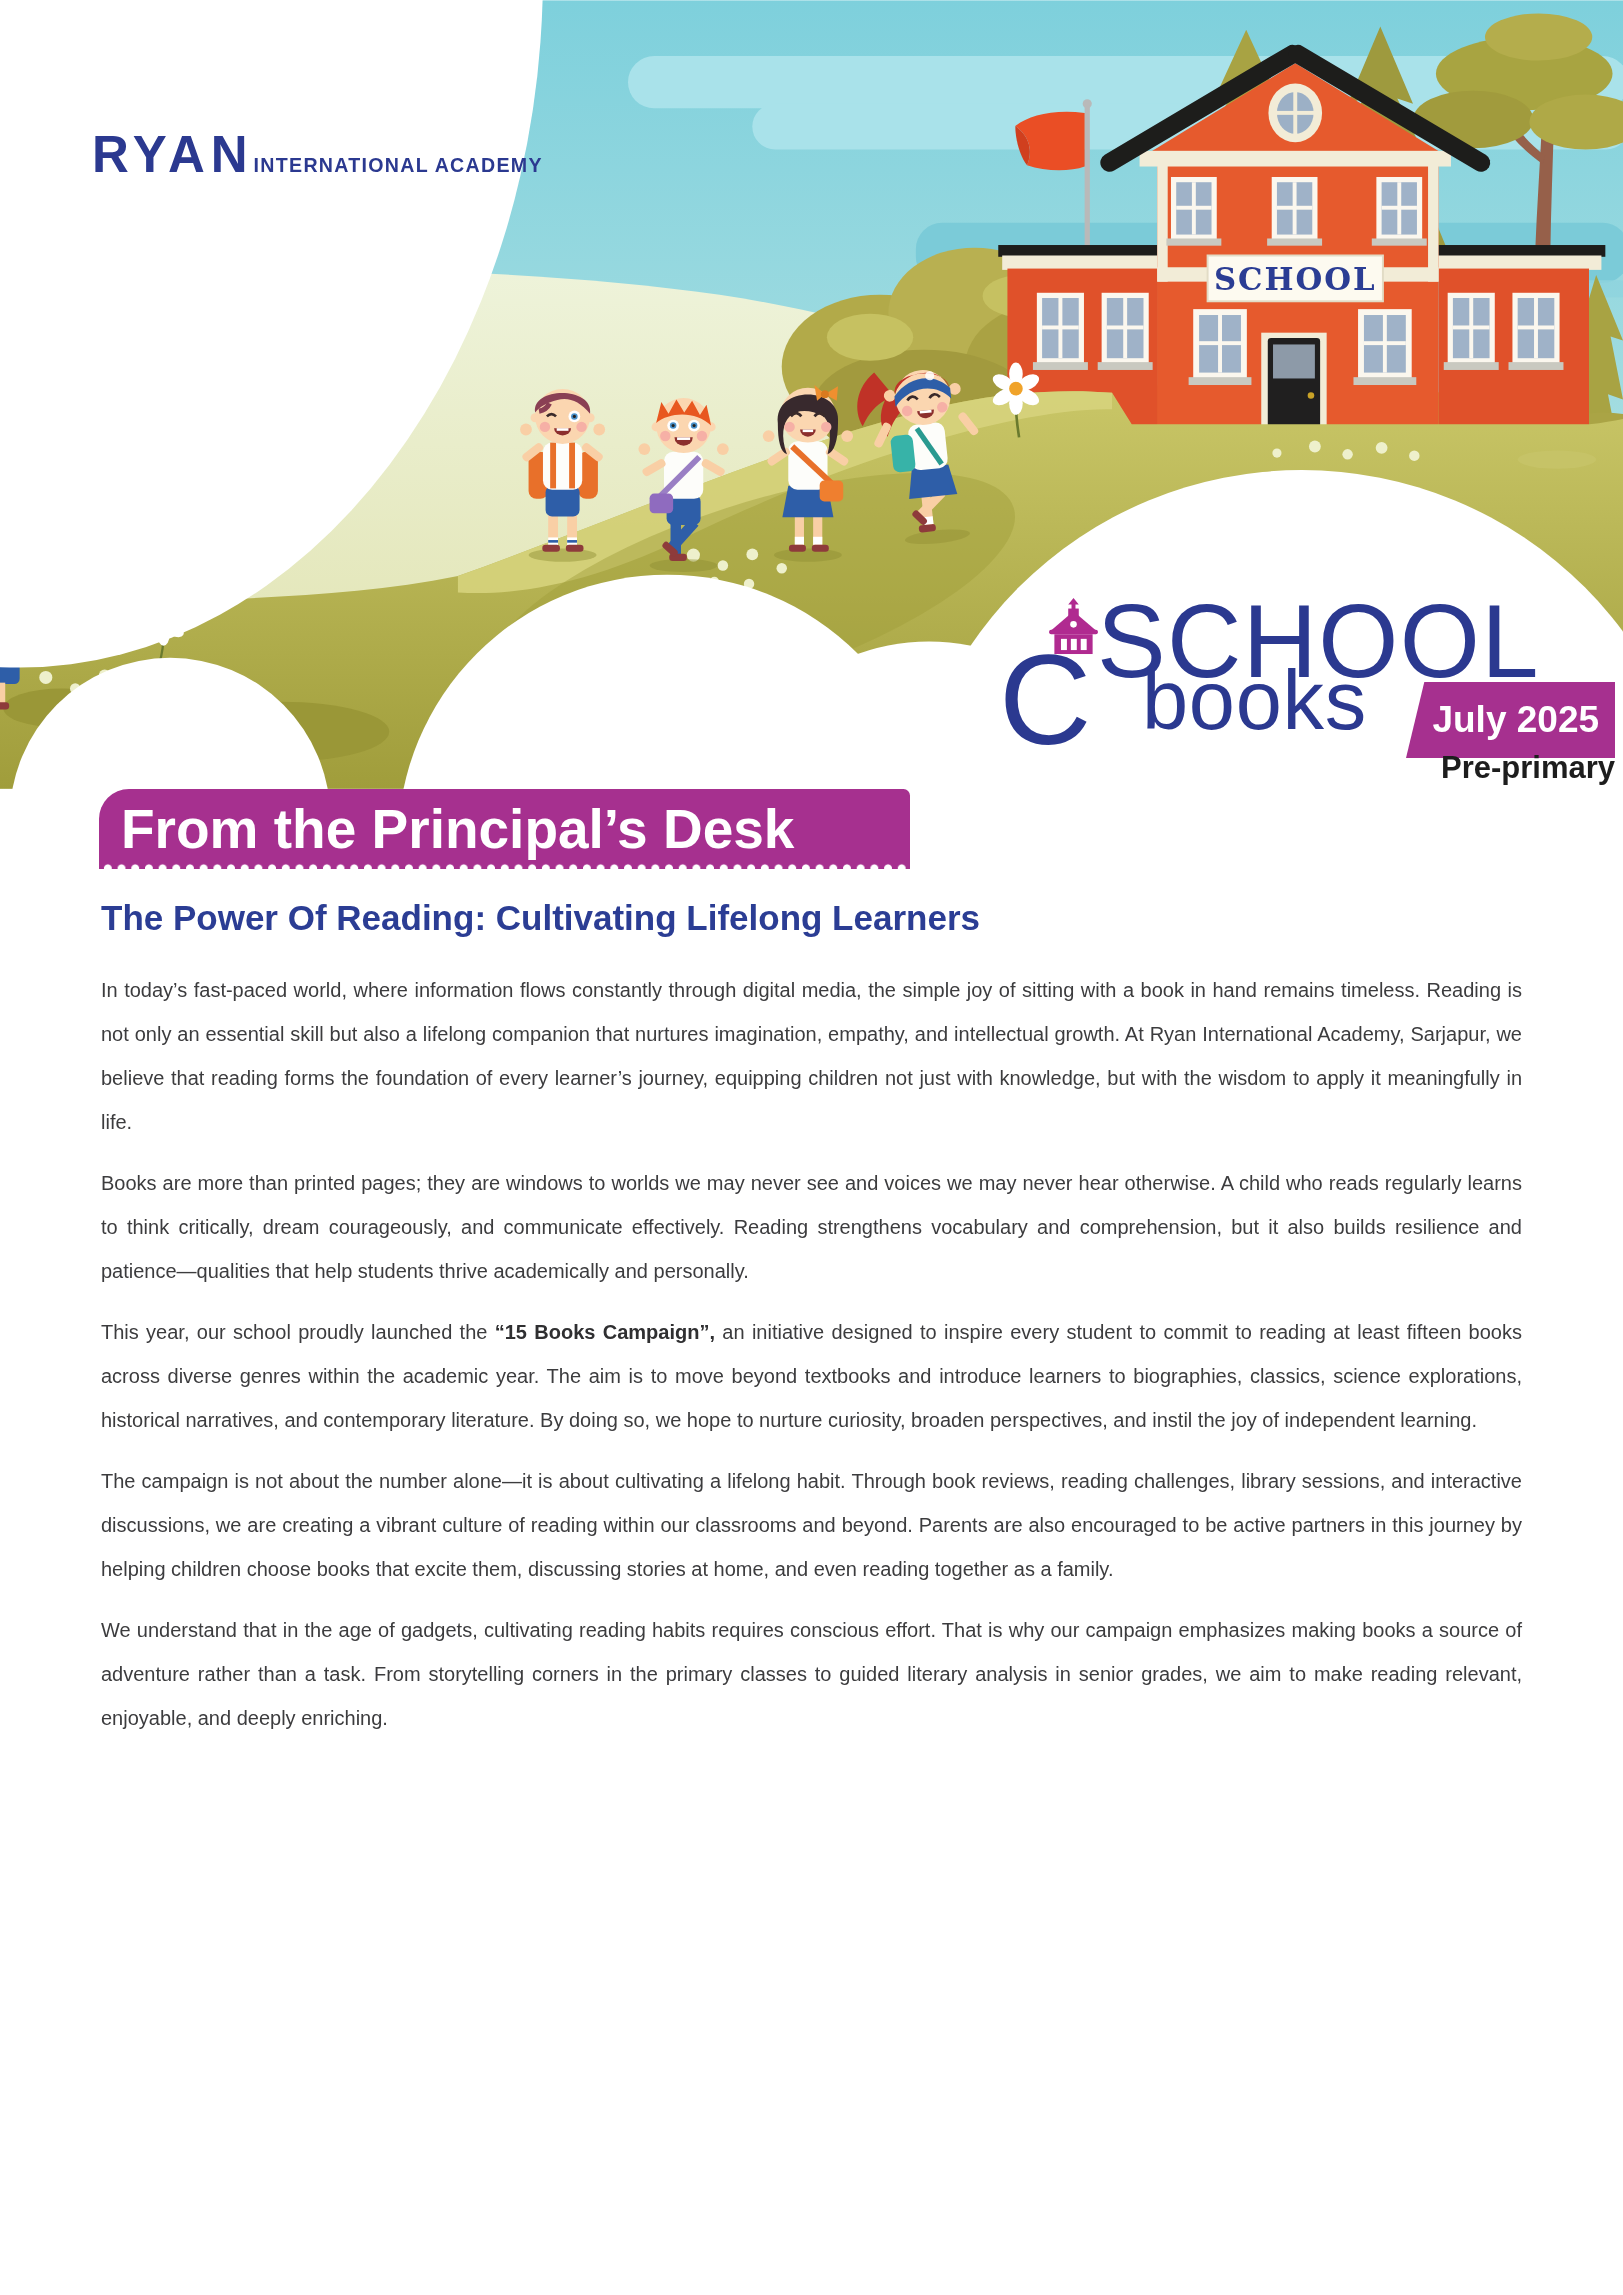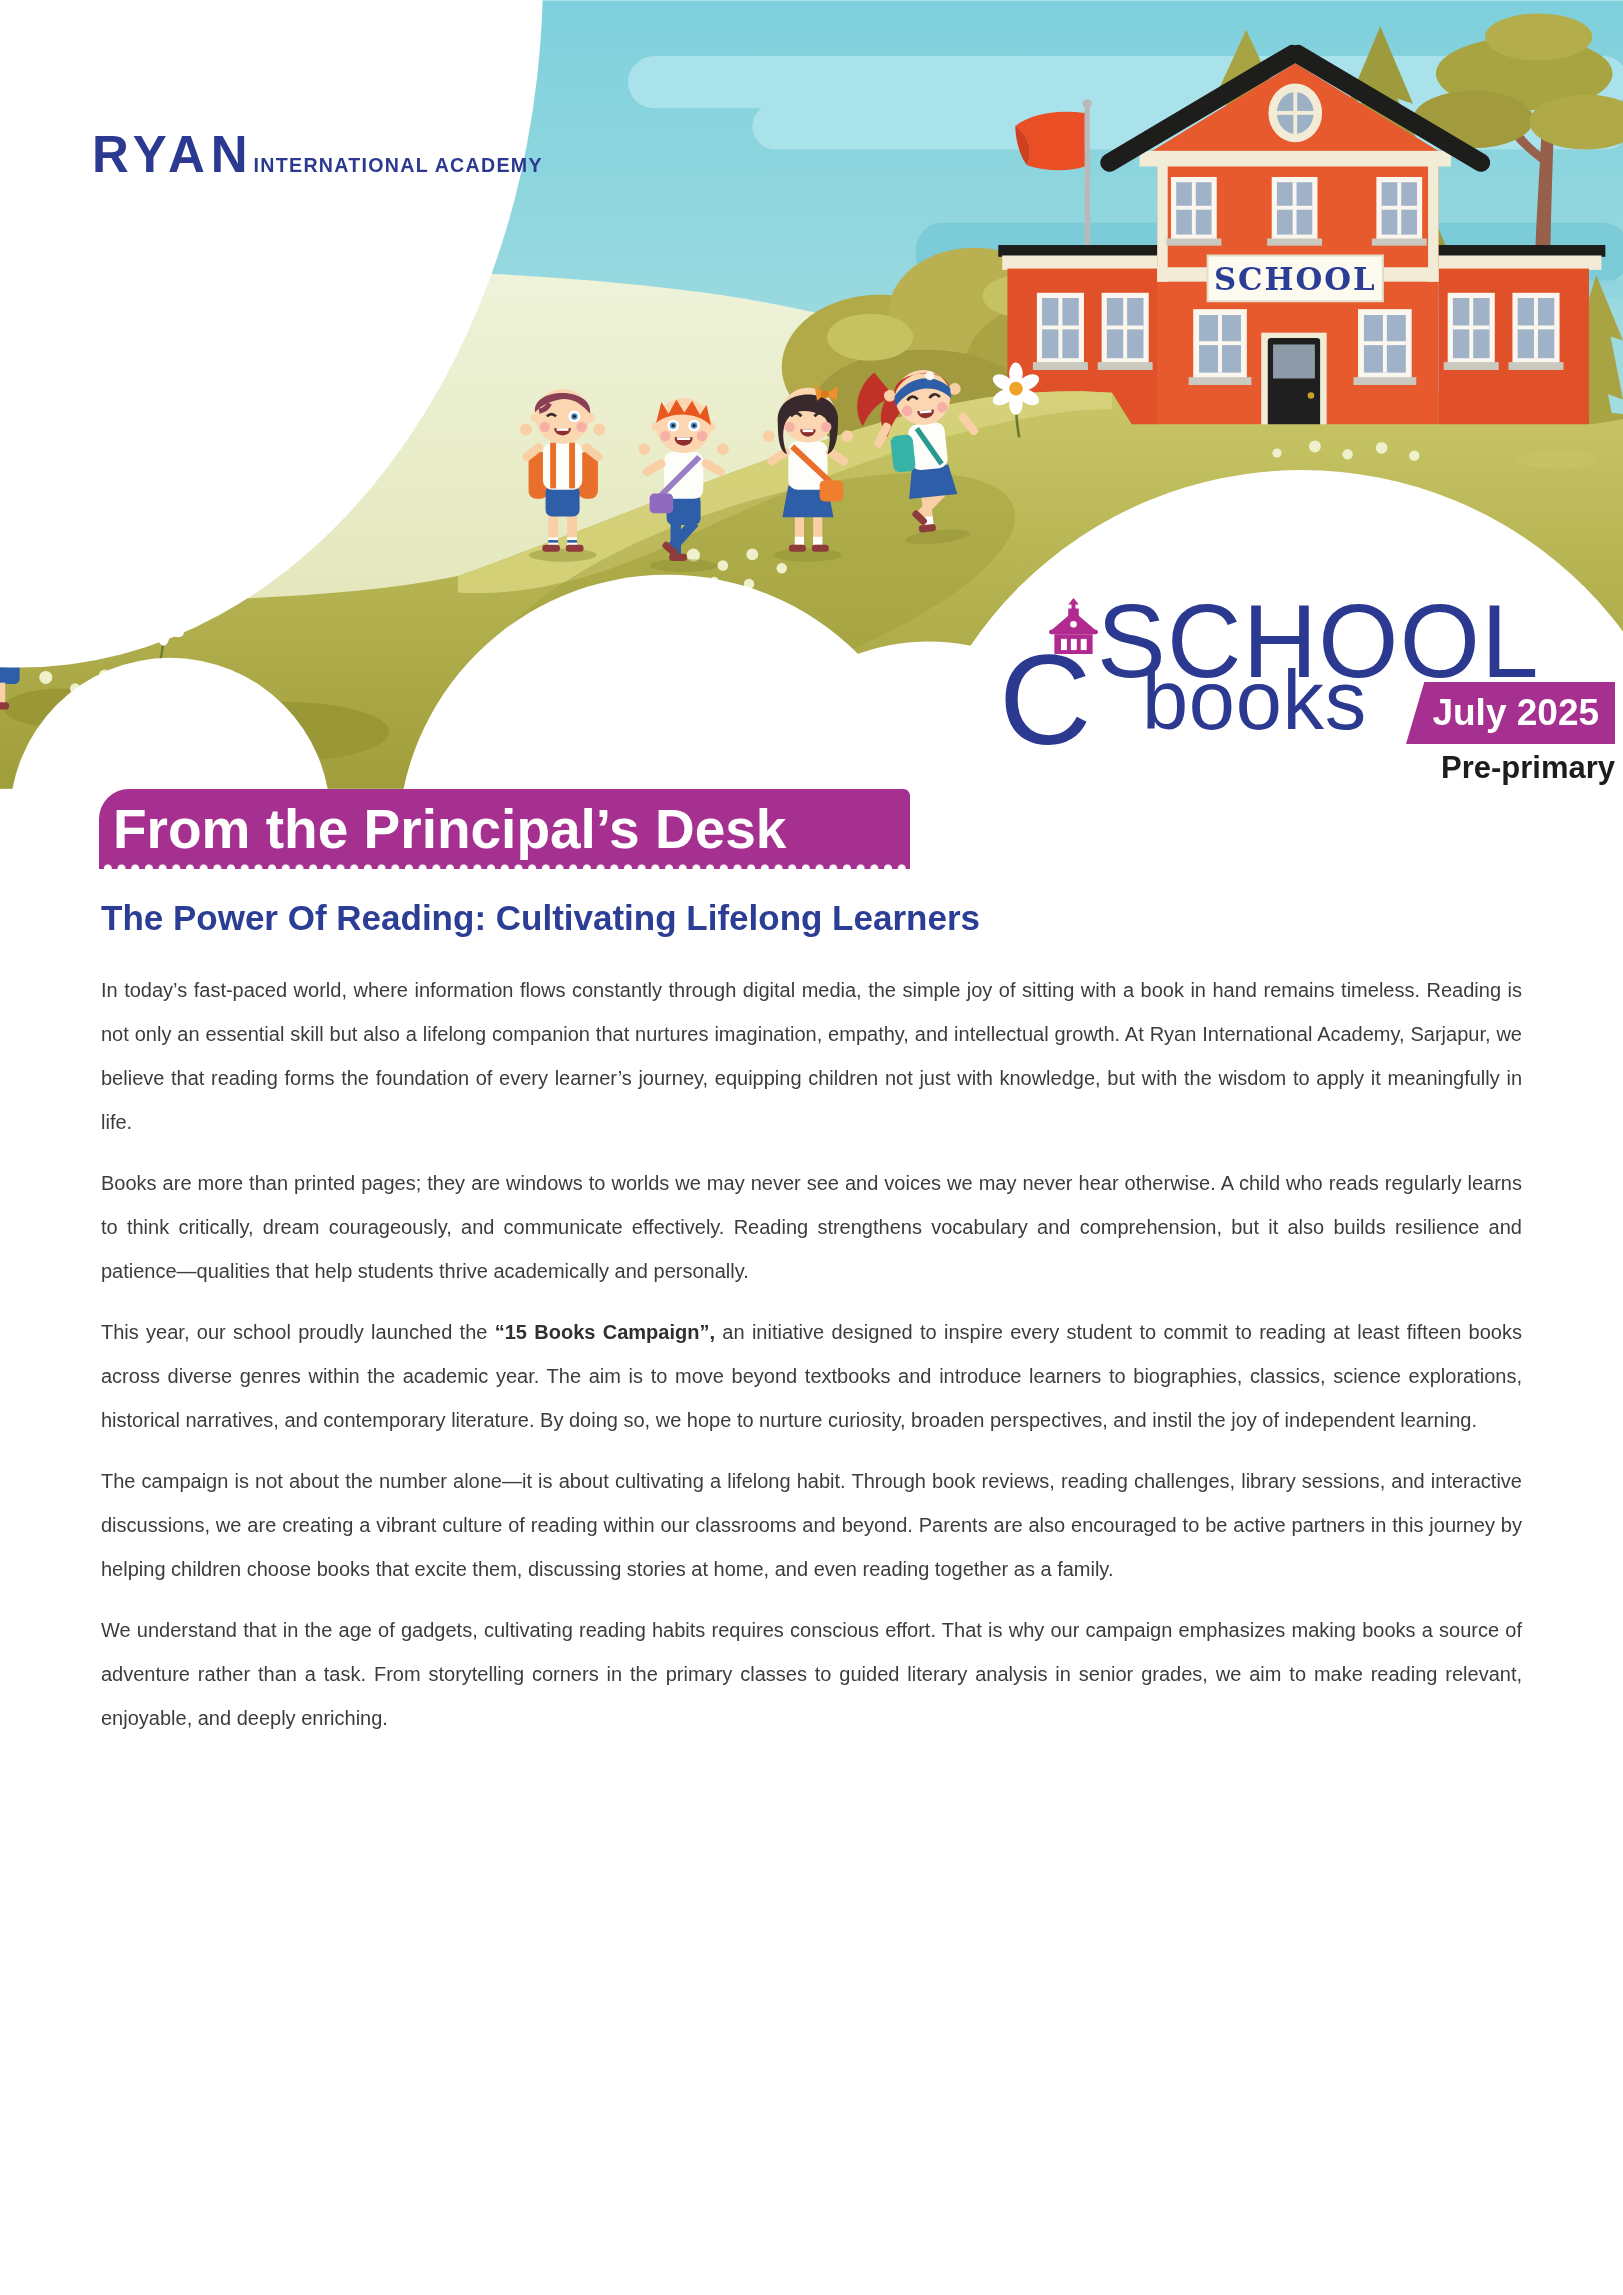--- a/index.html
+++ b/index.html
@@ -14,30 +14,30 @@
   .ryan-rule{width:152px;height:5.9px;background:#c2189c;margin-top:9.2px;}
   .ryan-tag{font-size:19.6px;font-weight:bold;color:#2b3990;letter-spacing:1.3px;margin-top:23px;white-space:nowrap;}
   .ryan-rule2{width:152px;height:5.9px;background:#c2189c;margin-top:5.9px;}
 
   
   .masthead{position:absolute;left:995px;top:586px;width:628px;height:203px;}
   .mh-icon{position:absolute;left:51px;top:11.8px;width:55px;height:58px;}
   .mh-school{position:absolute;left:102px;top:3.9px;font-size:103px;color:#2b3990;letter-spacing:1.3px;line-height:1;font-weight:500;}
   .mh-c{position:absolute;left:3.9px;top:50px;font-size:128px;color:#2b3990;line-height:1;font-weight:500;}
   .mh-onnect{position:absolute;left:147px;top:73px;font-size:83px;color:#2b3990;line-height:1;font-weight:500;letter-spacing:0.7px;}
-  .mh-issue{position:absolute;left:411px;top:96px;width:209px;height:62px;background:#a6308f;
+  .mh-issue{position:absolute;left:411px;top:96px;width:209px;height:76px;background:#a6308f;
             clip-path:polygon(18.3px 0,100% 0,100% 100%,0 100%);
             display:flex;align-items:center;justify-content:center;}
   .mh-issue span{color:#ffffff;font-size:37px;font-weight:bold;padding-left:10.5px;}
   .mh-edition{position:absolute;left:411px;top:164px;width:209px;text-align:right;font-size:31px;font-weight:bold;color:#1d1d1d;}
 
   
   .banner{position:absolute;left:99px;top:789px;width:811px;height:80px;background:#a6308f;
           border-radius:30px 6.5px 0 0;display:flex;align-items:center;}
-  .banner span{color:#ffffff;font-size:55px;font-weight:bold;padding-left:14px;letter-spacing:0px;}
+  .banner span{color:#ffffff;font-size:55px;font-weight:bold;padding-left:22px;letter-spacing:0px;}
   .banner::after{content:'';position:absolute;left:0;right:0;bottom:-4.6px;height:10.5px;
           background-image:radial-gradient(circle,#ffffff 3.6px,rgba(255,255,255,0) 4.3px);
           background-size:13.7px 10.5px;background-repeat:repeat-x;background-position:2px 50%;}
 
   
   .article{position:absolute;left:101px;top:898px;width:1421px;}
   .article h2{margin:0 0 30px 0;font-size:35px;font-weight:bold;color:#2b3d94;letter-spacing:0;}
   .article p{margin:0 0 17px 0;font-size:20px;line-height:44px;color:#3c3c3e;text-align:justify;}
   .article p b{font-weight:bold;color:#2f2f31;}
 </style>

